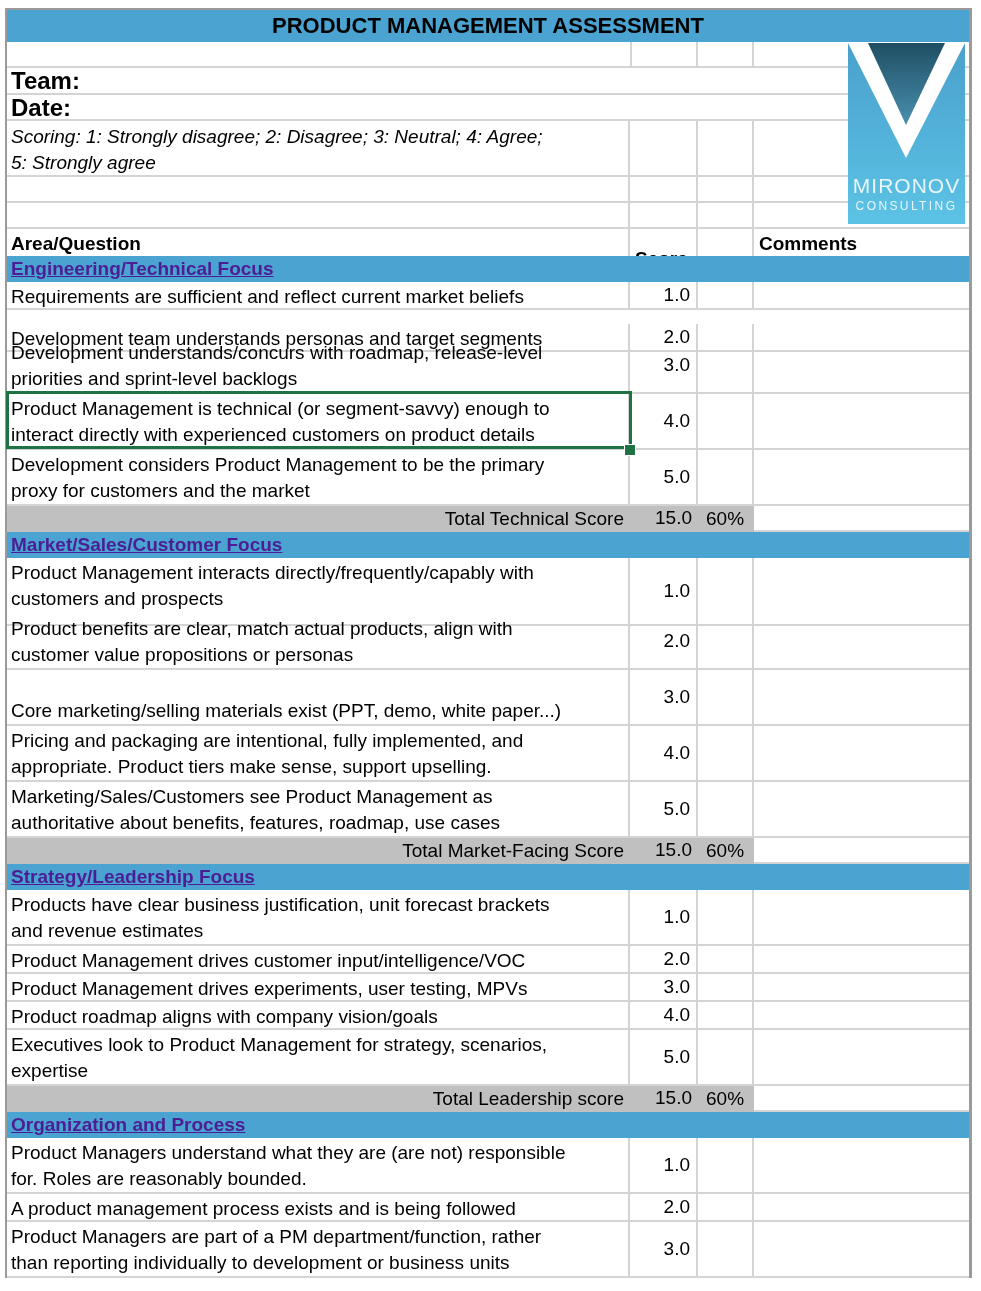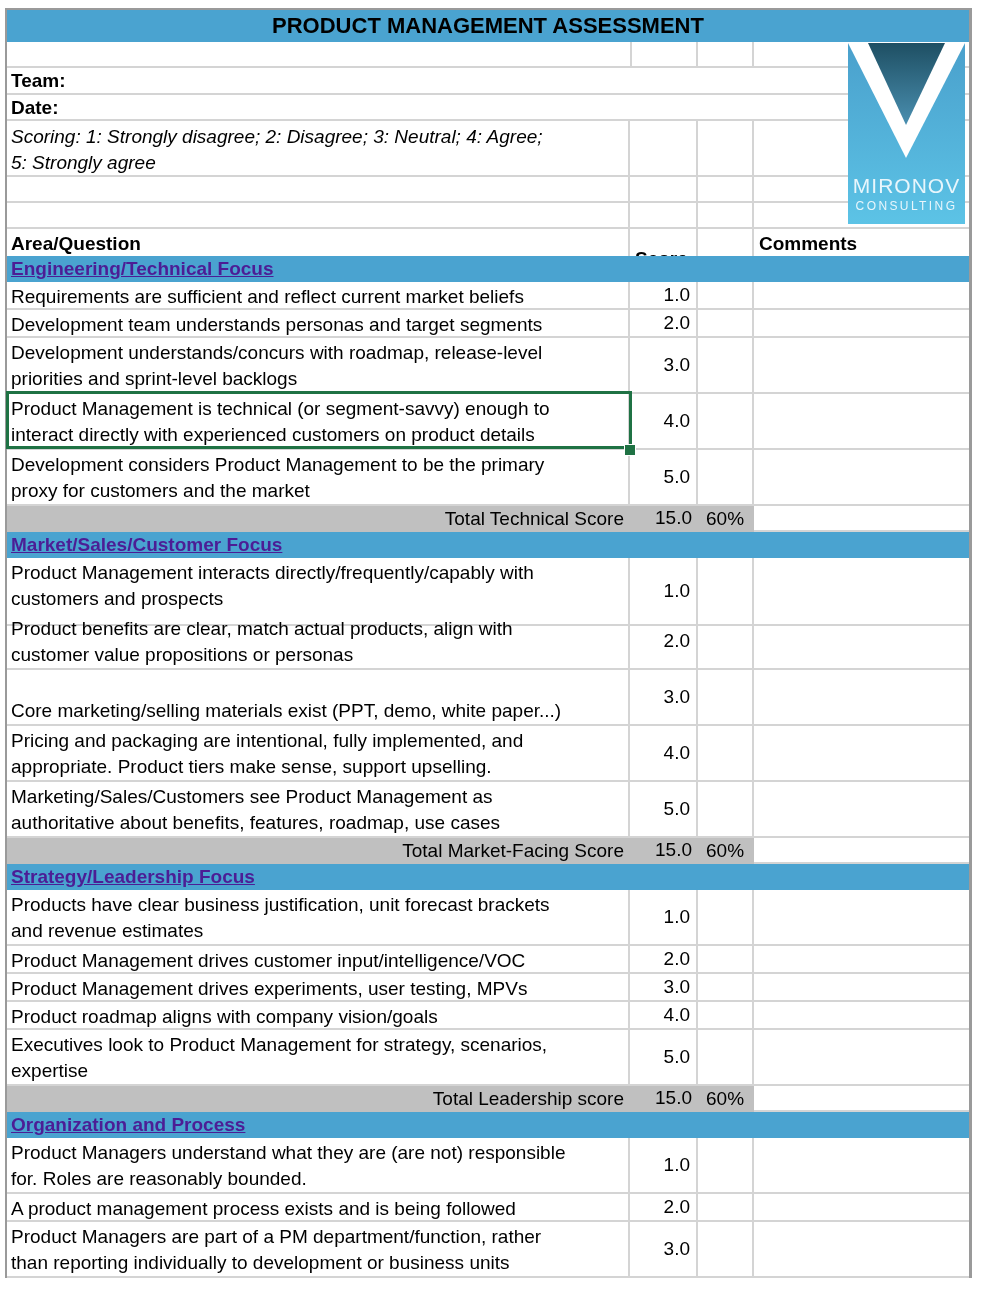--- a/index.html
+++ b/index.html
@@ -20,21 +20,21 @@
   .title-row .t { position:absolute; left:0; right:0; top:0; text-align:center; font-weight:bold; font-size:22px; line-height:34px; }
   .section { background:#4aa3d0; border-bottom:none; }
   .section .s { position:absolute; left:4px; top:0; font-weight:bold; font-size:19px; line-height:26px; text-decoration:underline; color:#4c1d95; }
   .total { border-bottom:none; }
   .total .gray { position:absolute; left:0; width:747px; top:0; bottom:0; background:#c0c0c0; }
   .total .lbl { position:absolute; right:345px; top:0; font-size:19px; line-height:26px; }
   .total .val { position:absolute; left:623px; width:62px; top:0; text-align:right; font-size:19px; line-height:24px; }
   .total .pct { position:absolute; left:699px; top:0; font-size:19px; line-height:26px; }
   .total .cD { left:747px; border-bottom:2px solid #d4d4d4; height:26px; }
   .meta-i { font-style:italic; font-size:19px; line-height:26px; }
-  .meta-b { font-weight:bold; font-size:19px; line-height:26px; }
+  .meta-b { font-weight:bold; font-size:24px; line-height:26px; }
   .hdr { font-weight:bold; font-size:19px; }
   .selection { position:absolute; left:6px; top:391px; width:626px; height:58px; box-sizing:border-box; border:3px solid #1f7244; pointer-events:none; }
   .sel-handle { position:absolute; left:624px; top:444px; width:10px; height:10px; background:#1f7244; border:1px solid #fff; }
   .logo { position:absolute; left:848px; top:43px; width:117px; height:181px;
           background:linear-gradient(#4aa0cc, #5cc3e6); overflow:hidden; }
   .logo svg { position:absolute; left:0; top:0; }
   .logo .brand { position:absolute; left:0; right:0; top:131px; text-align:center; color:#e8f6fc; font-size:21px; letter-spacing:1px; }
   .logo .sub { position:absolute; left:0; right:0; top:156px; text-align:center; color:#e8f6fc; font-size:12px; letter-spacing:2.4px; }
 </style>
 </head>
@@ -96,21 +96,21 @@
     <div class="row" style="top:282px;height:28px;">
       <div class="cell cA q">
         <div style="height:26px;white-space:nowrap;">Requirements are sufficient and reflect current market beliefs</div>
       </div>
       <div class="cell cB score">
         <span>1.0</span>
       </div>
       <div class="cell cC"></div>
       <div class="cell cD"></div>
     </div>
-    <div class="row" style="top:310px;height:28px;">
+    <div class="row" style="top:324px;height:28px;">
       <div class="cell cA q">
         <div style="height:26px;white-space:nowrap;">Development team understands personas and target segments</div>
       </div>
       <div class="cell cB score">
         <span>2.0</span>
       </div>
       <div class="cell cC"></div>
       <div class="cell cD"></div>
     </div>
     <div class="row" style="top:338px;height:56px;">

